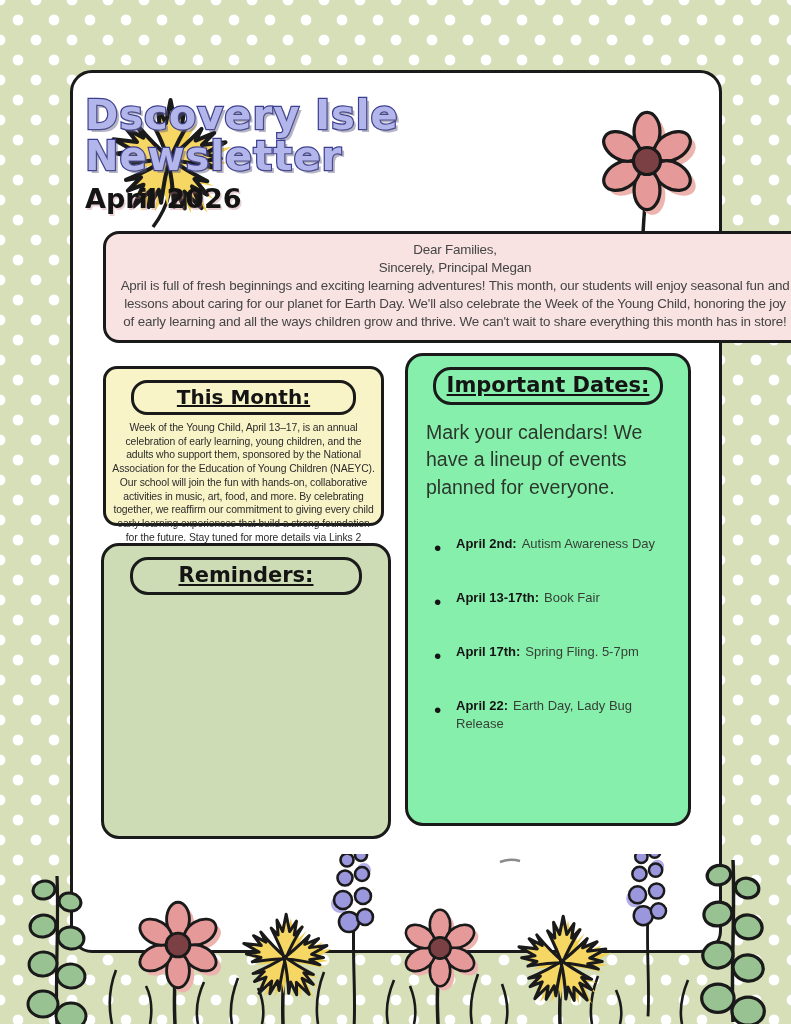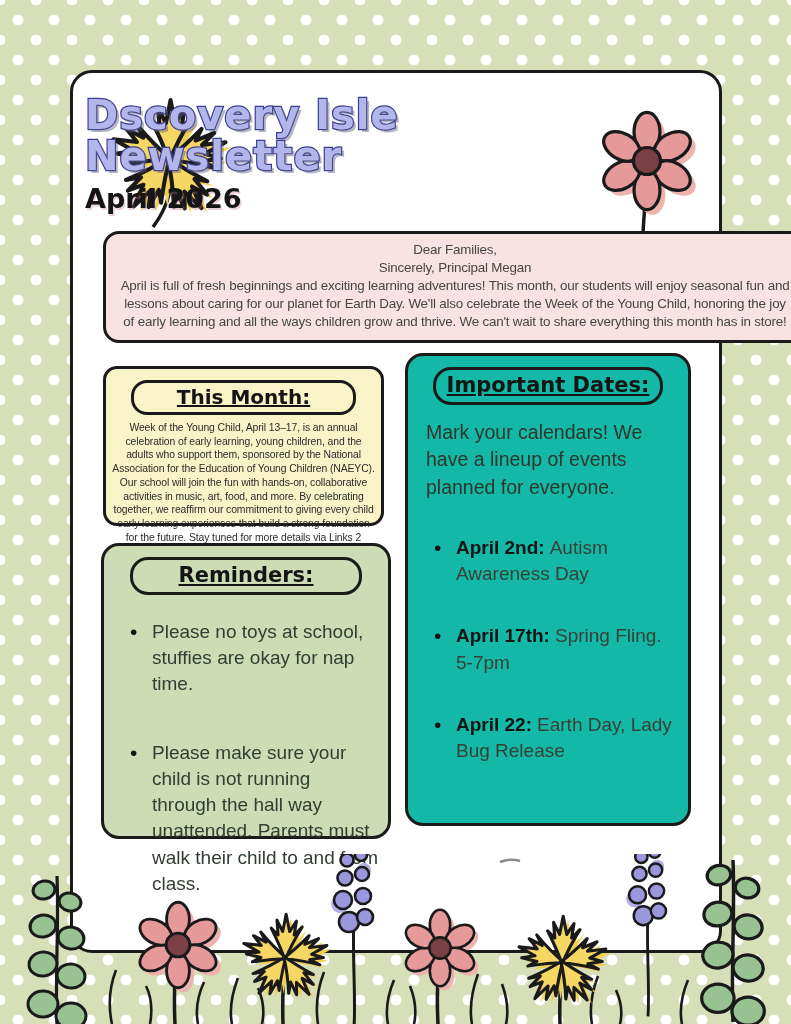--- a/index.html
+++ b/index.html
@@ -45,21 +45,21 @@
     background:#f8e3e2; border-radius:16px;
     padding:7px 12px; text-align:center;
     font-size:13.4px; line-height:1.34; color:#454545; letter-spacing:-0.2px;
   }
   .month-box {
     left:30px; top:293px; width:281px; height:160px;
     background:#f9f4c8; border-radius:14px;
   }
   .dates-box {
     left:332px; top:280px; width:286px; height:473px;
-    background:#14b8a6; border-radius:18px;
+    background:#86efac; border-radius:18px;
   }
   .reminders-box {
     left:28px; top:470px; width:290px; height:296px;
     background:#cddcb4; border-radius:18px;
   }
   .pill {
     display:block; width:82%; margin:11px auto 0;
     border:3px solid #1a1a1a; border-radius:18px;
     text-align:center; padding:3px 0 5px;
     font-family:"DejaVu Sans", sans-serif;
@@ -72,21 +72,21 @@
     padding:6px 6px 0 6px; text-align:center;
     font-size:10.4px; line-height:1.32; color:#2b2b2b; letter-spacing:-0.1px;
   }
   .dates-intro {
     padding:14px 16px 0 18px;
     font-size:19.5px; line-height:1.4; color:#2c372c;
   }
   ul.bullet-list { list-style:none; padding:0 14px 0 24px; margin-top:34px; }
   ul.bullet-list li {
     position:relative; padding-left:24px; margin-bottom:36px;
-    font-size:19px; line-height:1.38; color:#364136;
+    font-size:13px; line-height:1.38; color:#364136;
   }
   ul.bullet-list li::before {
     content:"•"; position:absolute; left:2px; top:-1px;
     font-size:21px; color:#141414;
   }
   .evt-date { font-weight:700; color:#141414; margin-right:5px; }
   .reminders-box ul.bullet-list { margin-top:24px; padding-right:10px; }
   .reminders-box ul.bullet-list li { margin-bottom:42px; color:#333d33; }
   
   .garden { position:absolute; left:0; top:854px; width:791px; height:170px; }
@@ -199,34 +199,33 @@
   </div>
 
   <div class="box dates-box">
     <div class="pill">Important Dates:</div>
     <div class="dates-intro">Mark your calendars! We have a lineup of events planned for everyone.</div>
     <ul class="bullet-list">
       <li>
         <span class="evt-date">April 2nd:</span><span>Autism Awareness Day</span>
       </li>
       <li>
+        <span class="evt-date">April 13-17th:</span><span>Book Fair</span>
+      </li>
+      <li>
         <span class="evt-date">April 17th:</span><span>Spring Fling. 5-7pm</span>
       </li>
       <li>
         <span class="evt-date">April 22:</span><span>Earth Day, Lady Bug Release</span>
       </li>
     </ul>
   </div>
 
   <div class="box reminders-box">
     <div class="pill">Reminders:</div>
-    <ul class="bullet-list">
-      <li>Please no toys at school, stuffies are okay for nap time.</li>
-      <li>Please make sure your child is not running through the hall way unattended. Parents must walk their child to and from class.</li>
-    </ul>
   </div>
 
 </div>
 
 <svg class="garden" viewBox="0 0 791 170">
 
   <path d="M500 8 q 10 -4 20 -1" stroke="#8a8a8a" stroke-width="2.5" fill="none"></path>
 
   <g stroke="#1a1a1a" stroke-width="3.5" fill="none">
     <path d="M178 91 Q173 130 175 170"></path>

